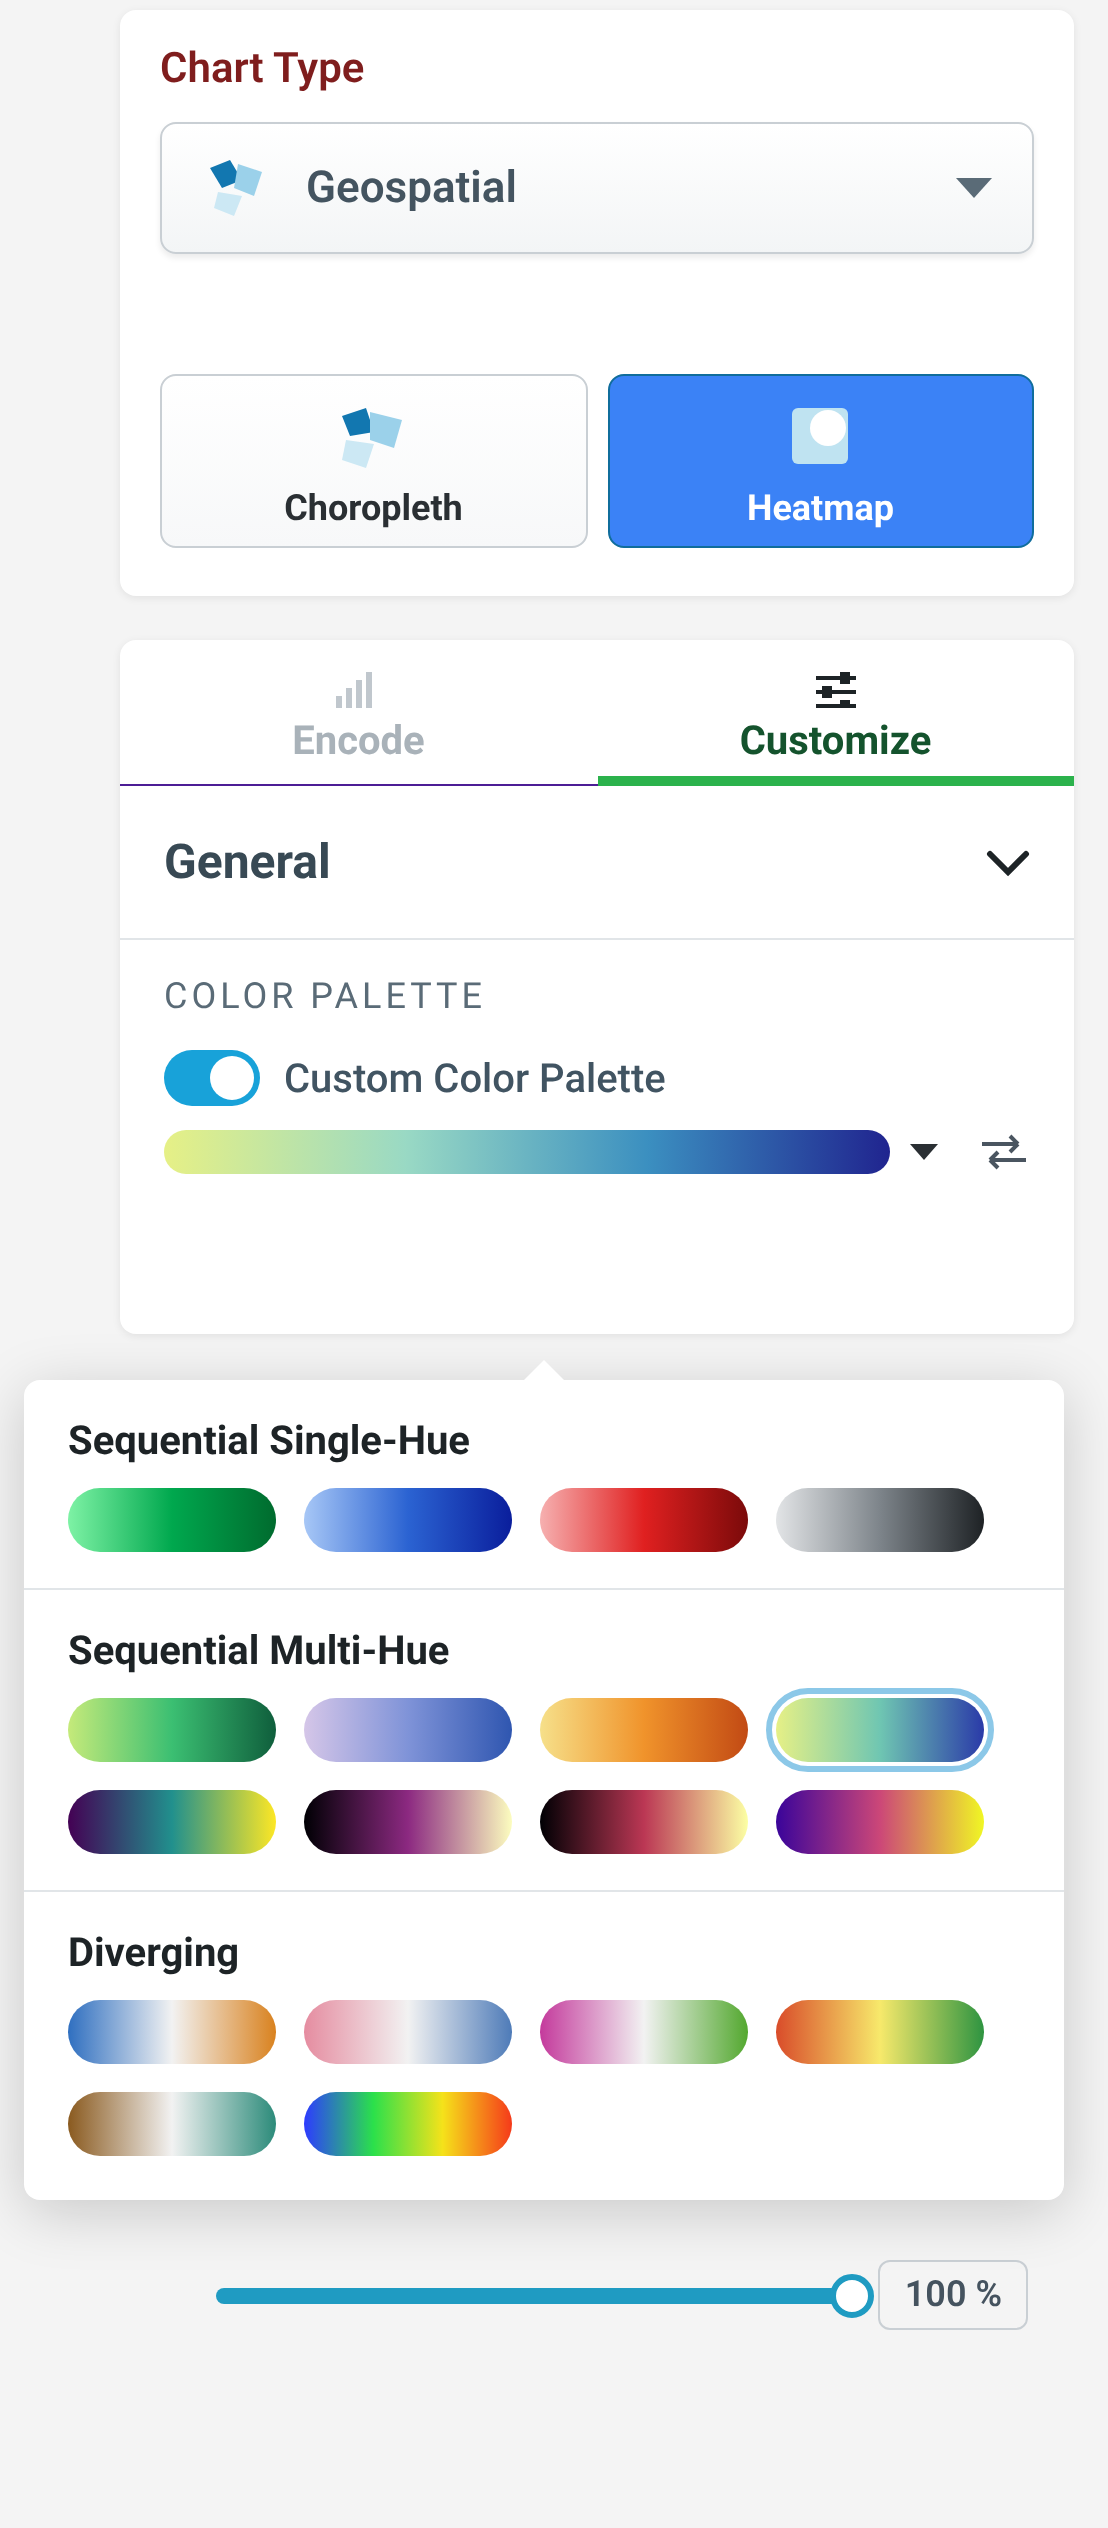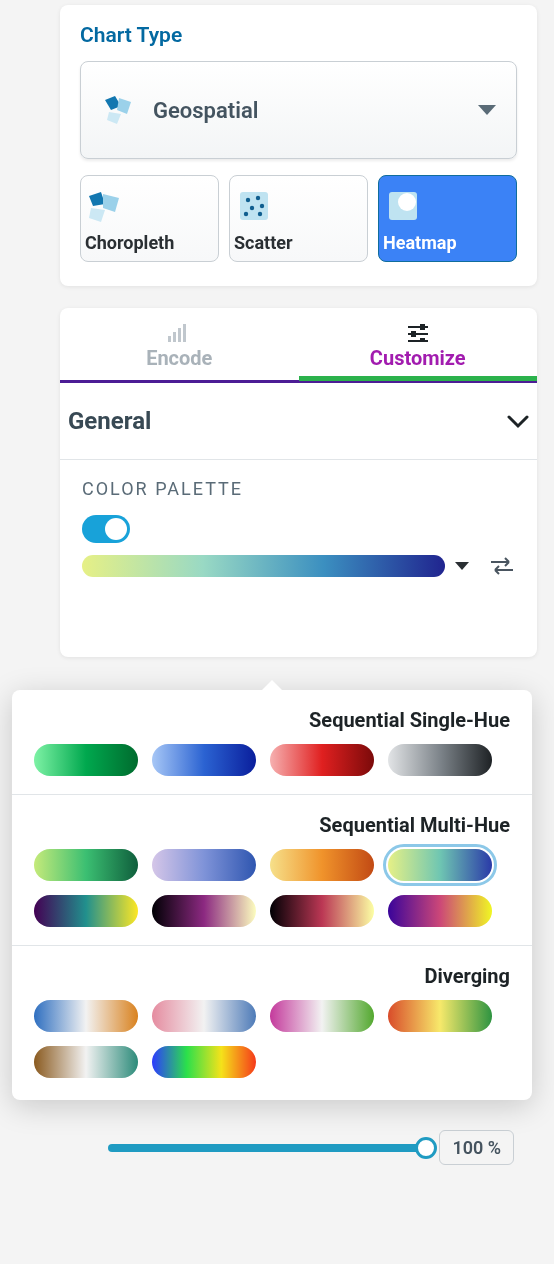--- a/index.html
+++ b/index.html
@@ -20,32 +20,32 @@
   margin-right: 17px;
   margin-top: 5px;
 }
 
 .chart-type-panel {
   padding: 18px 20px 24px 20px;
 }
 
 .section-title {
   font-size: 21px;
-  color: #0369a1;
+  color: #7f1d1d;
   font-weight: 600;
   margin-bottom: 14px;
 }
 
 .dropdown {
   display: flex;
   align-items: center;
   background: linear-gradient(#fff, #f3f5f6);
   border: 1px solid #c9cfd4;
   border-radius: 8px;
-  padding: 30px 20px;
+  padding: 14px 20px;
   cursor: pointer;
   box-shadow: 0 2px 3px rgba(0,0,0,0.08);
 }
 .dropdown .geo-icon { width: 36px; height: 36px; margin-right: 16px; }
 .dropdown-label { font-size: 22px; color: #445460; font-weight: 600; flex: 1; }
 .caret-down {
   width: 0; height: 0;
   border-left: 9px solid transparent;
   border-right: 9px solid transparent;
   border-top: 10px solid #5a6b77;
@@ -53,59 +53,59 @@
 
 .chart-buttons {
   display: flex; gap: 10px; margin-top: 16px;
 }
 .chart-btn {
   flex: 1;
   background: linear-gradient(#fff,#f7f8f9);
   border: 1px solid #c9cfd4;
   border-radius: 8px;
   padding: 10px 4px 8px 4px;
-  display: flex; flex-direction: column; align-items: flex-start;
+  display: flex; flex-direction: column; align-items: center;
   cursor: pointer;
-  font-size: 18px; font-weight: 700; color: #2a2f33;
+  font-size: 18px; font-weight: 700; color: #2a2f33; margin-top: 44px;
 }
 .chart-btn.active {
   background: #3b82f6;
   border-color: #106d9c;
   color: #fff;
 }
 .chart-btn .c-icon { width: 40px; height: 40px; margin-bottom: 6px; display: flex; align-items: center; justify-content: center; }
 
 .tabs-panel {
   margin-top: 22px;
   padding: 0;
 }
 .tabs {
   display: flex;
-  border-bottom: 3px solid #4c1d95;
+  border-bottom: 1px solid #4c1d95;
 }
 .tab {
   flex: 1;
   display: flex; flex-direction: column; align-items: center;
   padding: 14px 0 10px 0;
   cursor: pointer;
   color: #a9b2b9;
   font-size: 20px; font-weight: 700;
   position: relative;
 }
-.tab.active { color: #a21caf; align-items: center; }
+.tab.active { color: #14532d; align-items: center; }
 .tab.active::after {
   content: "";
   position: absolute; bottom: -1px; left: 0; right: 0;
   height: 5px; background: #2bb24c;
 }
 .tab .tab-icon { width: 24px; height: 20px; margin-bottom: 4px; }
 
 .accordion-header {
   display: flex; align-items: center; justify-content: space-between;
-  padding: 24px 8px;
+  padding: 24px 22px;
   border-bottom: 1px solid #e1e5e8;
   cursor: pointer;
 }
 .accordion-title { font-size: 24px; font-weight: 700; color: #384954; }
 .chevron { width: 22px; height: 14px; }
 
 .palette-section {
   padding: 18px 22px 80px 22px;
 }
 .palette-label {
@@ -157,21 +157,21 @@
 }
 .popover::before {
   content: "";
   position: absolute;
   top: -10px; left: 248px;
   width: 0; height: 0;
   border-left: 12px solid transparent;
   border-right: 12px solid transparent;
   border-bottom: 12px solid #fff;
 }
-.pg-title { font-size: 20px; font-weight: 700; color: #1d2326; margin-bottom: 12px; text-align: right; }
+.pg-title { font-size: 20px; font-weight: 700; color: #1d2326; margin-bottom: 12px; }
 .pg-row { display: flex; gap: 14px; flex-wrap: wrap; margin-bottom: 18px; }
 .pg-divider { border-top: 1px solid #e1e5e8; margin: 6px -22px 18px -22px; }
 .swatch {
   width: 104px; height: 32px; border-radius: 16px; cursor: pointer;
 }
 .swatch.selected {
   outline: 3px solid #8cc8e8; outline-offset: 2px;
 }
 
 
@@ -215,34 +215,20 @@
     <div class="chart-btn">
       <span class="c-icon">
         <svg viewBox="0 0 40 40" width="40" height="40">
           <path d="M4 10 L16 6 L20 18 L8 20 Z" fill="#1277b0"></path>
           <path d="M18 8 L34 12 L30 26 L18 22 Z" fill="#9bd1ea"></path>
           <path d="M6 22 L20 24 L16 36 L4 32 Z" fill="#cce8f4"></path>
         </svg>
       </span>
       <span>Choropleth</span>
     </div>
-    <div class="chart-btn">
-      <span class="c-icon">
-        <svg viewBox="0 0 40 40" width="40" height="40">
-          <rect x="6" y="6" width="28" height="28" fill="#bfe3f1" rx="3"></rect>
-          <circle cx="14" cy="14" r="2.2" fill="#0f5e8f"></circle>
-          <circle cx="24" cy="12" r="2.2" fill="#0f5e8f"></circle>
-          <circle cx="18" cy="22" r="2.2" fill="#0f5e8f"></circle>
-          <circle cx="28" cy="20" r="2.2" fill="#0f5e8f"></circle>
-          <circle cx="12" cy="28" r="2.2" fill="#0f5e8f"></circle>
-          <circle cx="26" cy="28" r="2.2" fill="#0f5e8f"></circle>
-        </svg>
-      </span>
-      <span>Scatter</span>
-    </div>
     <div class="chart-btn active">
       <span class="c-icon">
         <svg viewBox="0 0 40 40" width="40" height="40">
           <rect x="6" y="6" width="28" height="28" fill="#bfe3f1" rx="3"></rect>
           <circle cx="24" cy="16" r="9" fill="#ffffff"></circle>
         </svg>
       </span>
       <span>Heatmap</span>
     </div>
   </div>
@@ -282,20 +268,21 @@
       <svg viewBox="0 0 22 14" width="22" height="14">
           <path d="M2 2 L11 11 L20 2" stroke="#1d2326" stroke-width="3" fill="none" stroke-linecap="round"></path>
         </svg>
     </span>
   </div>
 
   <div class="palette-section">
     <div class="palette-label">COLOR PALETTE</div>
     <div class="toggle-row">
       <div class="toggle"></div>
+      <div class="toggle-label">Custom Color Palette</div>
     </div>
     <div class="gradient-select-row">
       <div class="gradient-select">
         <div class="gradient-pill"></div>
         <span class="mini-caret"></span>
       </div>
       <span class="swap-icon">
         <svg viewBox="0 0 26 18" width="26" height="18">
           <path d="M2 5 H20 M20 5 L16 1 M20 5 L16 9" stroke="#4a5560" stroke-width="2" fill="none"></path>
           <path d="M24 13 H6 M6 13 L10 9 M6 13 L10 17" stroke="#4a5560" stroke-width="2" fill="none"></path>

